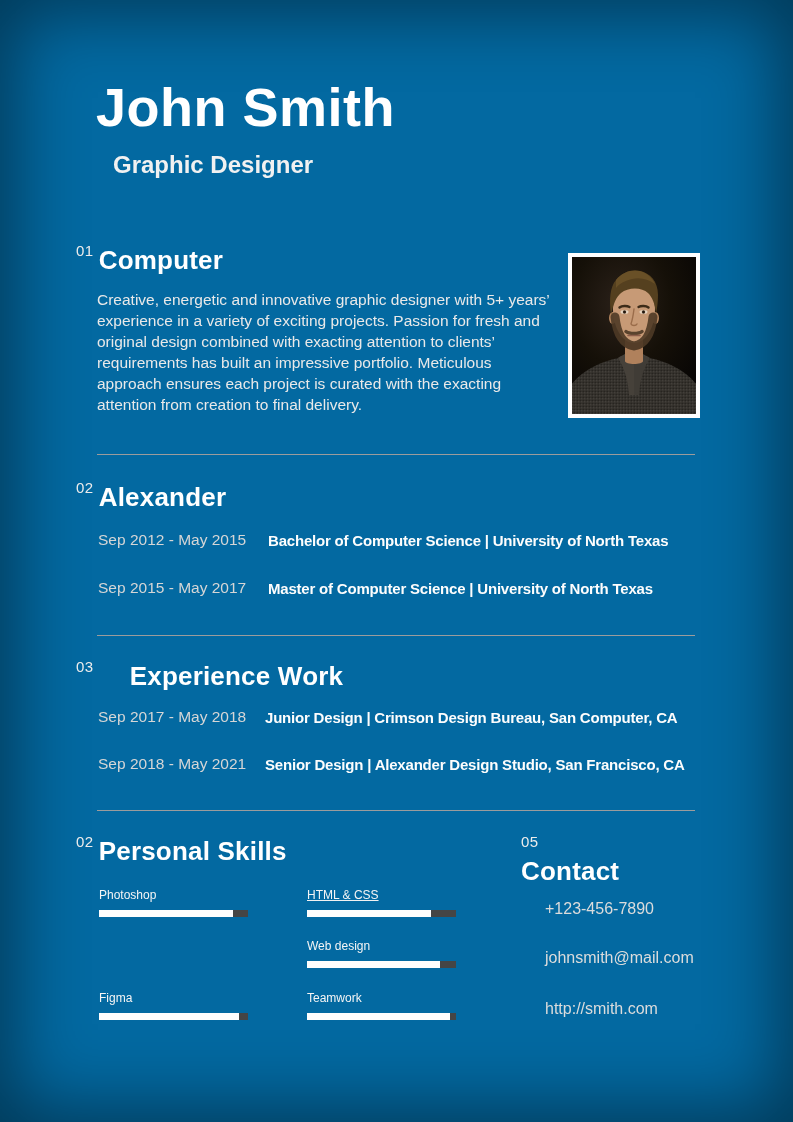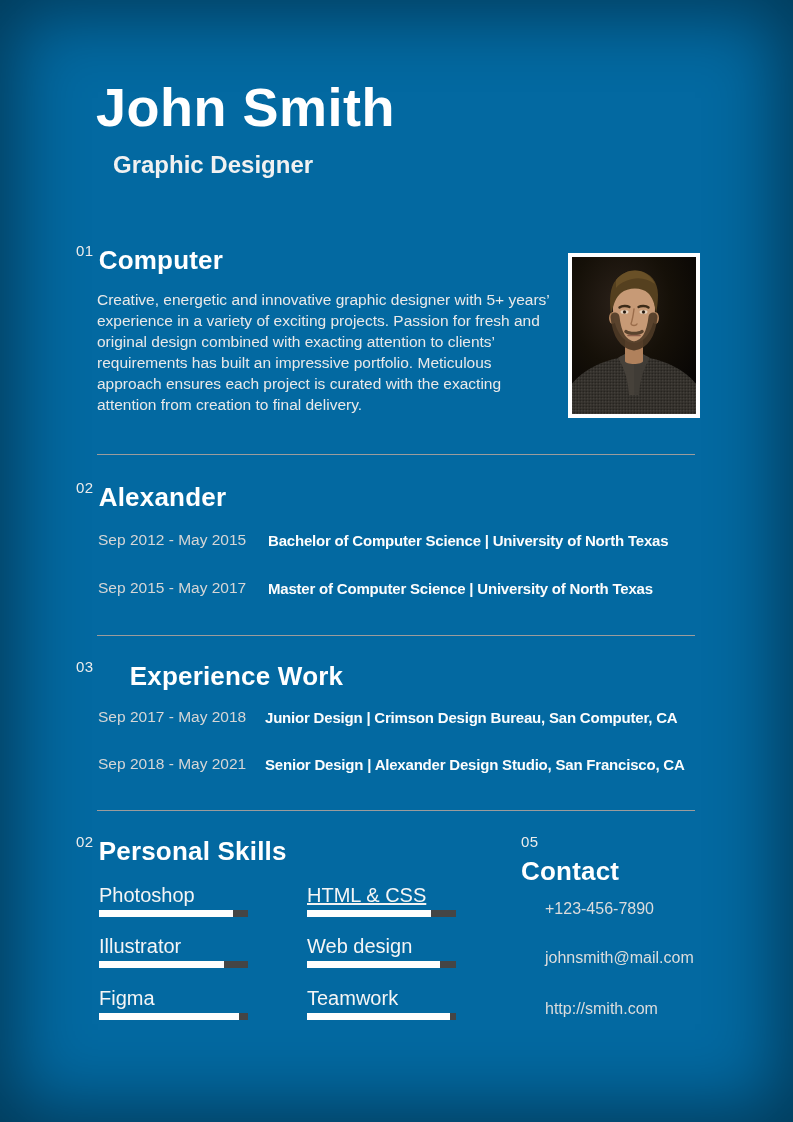--- a/index.html
+++ b/index.html
@@ -60,21 +60,21 @@
   .row { position:absolute; left:98px; width:640px; height:20px; }
   .row .dates { position:absolute; left:0; top:0; font-size:15.5px; color:#d6d6d6; white-space:nowrap; }
   .row .desc  { position:absolute; top:0.5px; font-size:15px; font-weight:700; color:#fdfdfd; letter-spacing:-0.2px; white-space:nowrap; }
   #edu-row-1 { top:531px; } #edu-row-2 { top:579px; }
   #edu-row-1 .desc, #edu-row-2 .desc { left:170px; }
   #exp-row-1 { top:708px; } #exp-row-2 { top:755px; }
   #exp-row-1 .desc, #exp-row-2 .desc { left:167px; }
 
   
   .skill { position:absolute; width:149px; }
-  .skill-label { font-size:20px; color:#f5f5f5; margin-bottom:7px; line-height:16px; }
+  .skill-label { font-size:12px; color:#f5f5f5; margin-bottom:7px; line-height:16px; }
   .skill-track { width:149px; height:7px; background:#454545; }
   .skill-fill  { height:100%; background:#fdfdfd; }
   #skill-0-0 { left:99px;  top:887px; }
   #skill-0-1 { left:99px;  top:938px; }
   #skill-0-2 { left:99px;  top:990px; }
   #skill-1-0 { left:307px; top:887px;text-decoration:underline; }
   #skill-1-1 { left:307px; top:938px; }
   #skill-1-2 { left:307px; top:990px; }
 
   
@@ -184,26 +184,20 @@
     <span class="sec-num">02</span>
     <span class="sec-title">Personal Skills</span>
   </div>
 
   <div class="skill" id="skill-0-0">
     <div class="skill-label">Photoshop</div>
     <div class="skill-track">
       <div class="skill-fill" style="width: 90%;"></div>
     </div>
   </div>
-  <div class="skill" id="skill-0-1">
-    <div class="skill-label">Illustrator</div>
-    <div class="skill-track">
-      <div class="skill-fill" style="width: 84%;"></div>
-    </div>
-  </div>
   <div class="skill" id="skill-0-2">
     <div class="skill-label">Figma</div>
     <div class="skill-track">
       <div class="skill-fill" style="width: 94%;"></div>
     </div>
   </div>
   <div class="skill" id="skill-1-0">
     <div class="skill-label">HTML &amp; CSS</div>
     <div class="skill-track">
       <div class="skill-fill" style="width: 83%;"></div>

